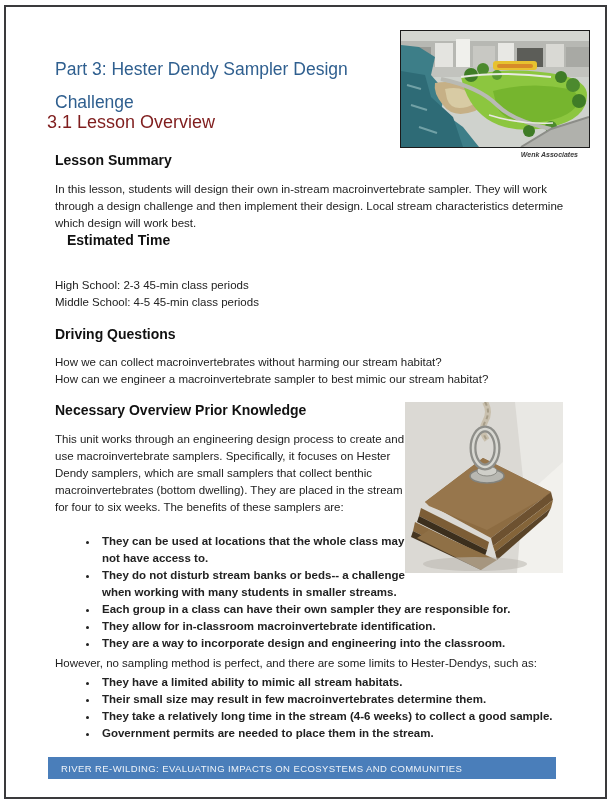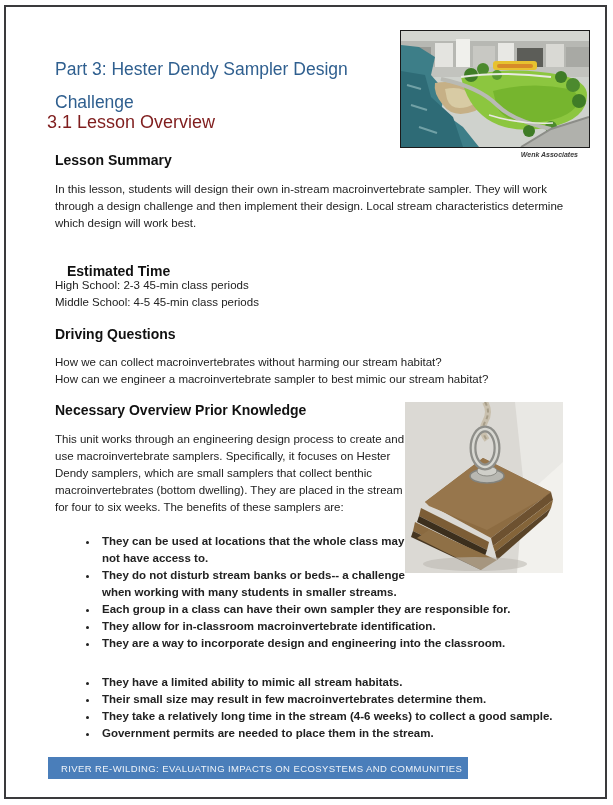--- a/index.html
+++ b/index.html
@@ -51,21 +51,21 @@
   .park-figure svg { display:block; }
   .figure-caption {
     left:400px; top:151px; width:178px;
     font-size:7px; font-style:italic; font-weight:bold;
     color:#3a3a3a; text-align:right;
   }
   .sampler-figure {
     left:405px; top:402px; width:158px; height:171px; overflow:hidden;
   }
   .footer-bar {
-    left:48px; top:757px; width:420px; height:22px;
+    left:48px; top:757px; width:508px; height:22px;
     background: var(--footer-blue, #4a7eba);
     color:#eef3f9;
     font-size:9.5px; letter-spacing:0.4px;
     display:flex; align-items:center;
     padding-left:13px;
   }
 </style>
 </head>
 <body>
 
@@ -119,21 +119,21 @@
 
       <path d="M150,98 L188,86 L188,116 L120,116 Z" fill="#b0b1ac"></path>
       <path d="M120,116 L150,98 L188,86" stroke="#8c8d88" stroke-width="2" fill="none"></path>
     </svg>
   </figure>
   <div class="abs figure-caption">Wenk Associates</div>
 
   <div class="abs sec-heading" style="top:152px;">Lesson Summary</div>
   <div class="abs body-text" style="top:181px; width:527px;">In this lesson, students will design their own in-stream macroinvertebrate sampler. They will work through a design challenge and then implement their design.  Local stream characteristics determine which design will work best.</div>
 
-  <div class="abs sec-heading" style="top:263px;padding-left:12px;">Estimated Time</div>
+  <div class="abs sec-heading" style="top:232px;padding-left:12px;">Estimated Time</div>
   <div class="abs body-text" style="top:277px; width:520px;">
     <div>High School: 2-3 45-min class periods</div>
     <div>Middle School: 4-5 45-min class periods</div>
   </div>
 
   <div class="abs sec-heading" style="top:326px;">Driving Questions</div>
   <div class="abs body-text" style="top:354px; width:540px;">
     <div>How we can collect macroinvertebrates without harming our stream habitat?</div>
     <div>How can we engineer a macroinvertebrate sampler to best mimic our stream habitat?</div>
   </div>
@@ -176,20 +176,21 @@
   <div class="abs" style="left:55px; top:533px; width:505px;">
     <ul class="doc-list">
       <li class="narrow">They can be used at locations that the whole class may not have access to.</li>
       <li class="narrow">They do not disturb stream banks or beds-- a challenge when working with many students in smaller streams.</li>
       <li>Each group in a class can have their own sampler they are responsible for.</li>
       <li>They allow for in-classroom macroinvertebrate identification.</li>
       <li>They are a way to incorporate design and engineering into the classroom.</li>
     </ul>
   </div>
 
+  <div class="abs body-text" style="top:655px; width:540px;">However, no sampling method is perfect, and there are some limits to Hester-Dendys, such as:</div>
   <div class="abs" style="left:55px; top:674px; width:520px;">
     <ul class="doc-list">
       <li>They have a limited ability to mimic all stream habitats.</li>
       <li>Their small size may result in few macroinvertebrates determine them.</li>
       <li>They take a relatively long time in the stream (4-6 weeks) to collect a good sample.</li>
       <li>Government permits are needed to place them in the stream.</li>
     </ul>
   </div>
 
   <div class="abs footer-bar">

